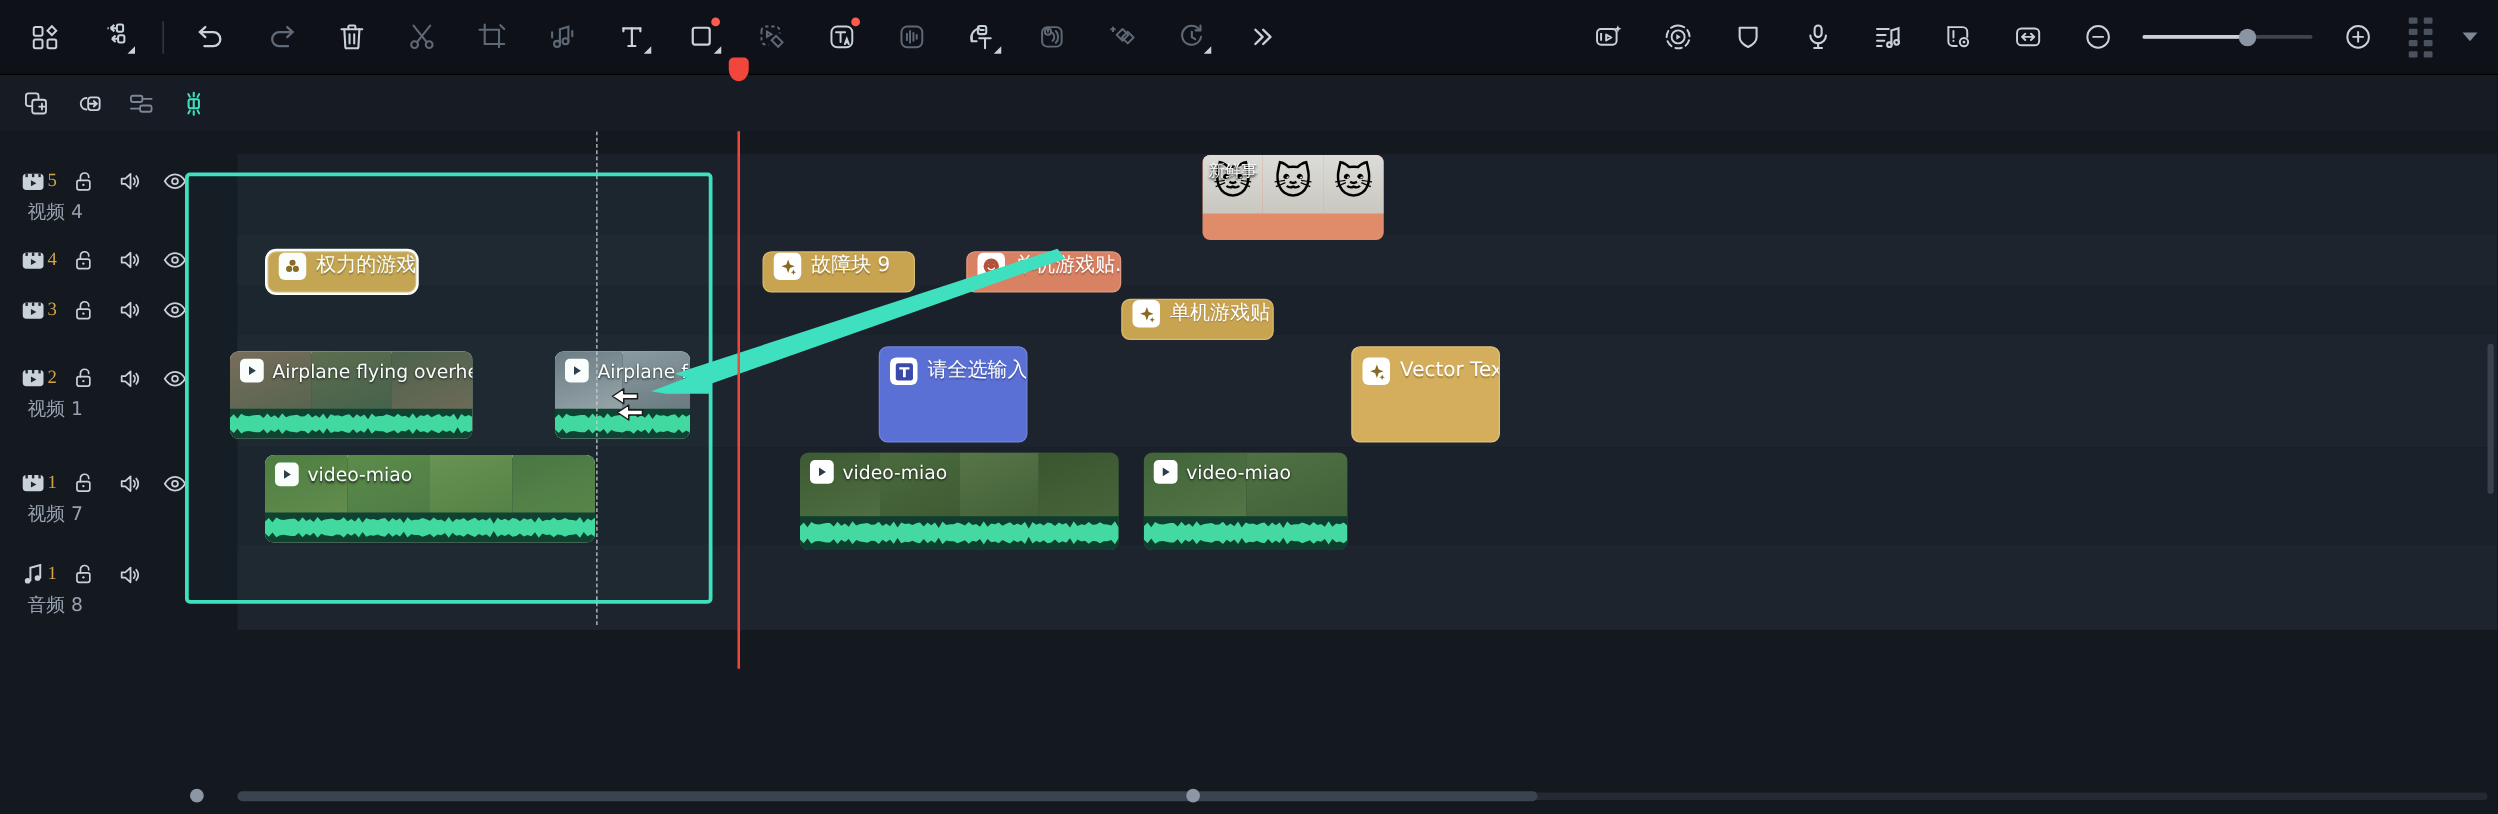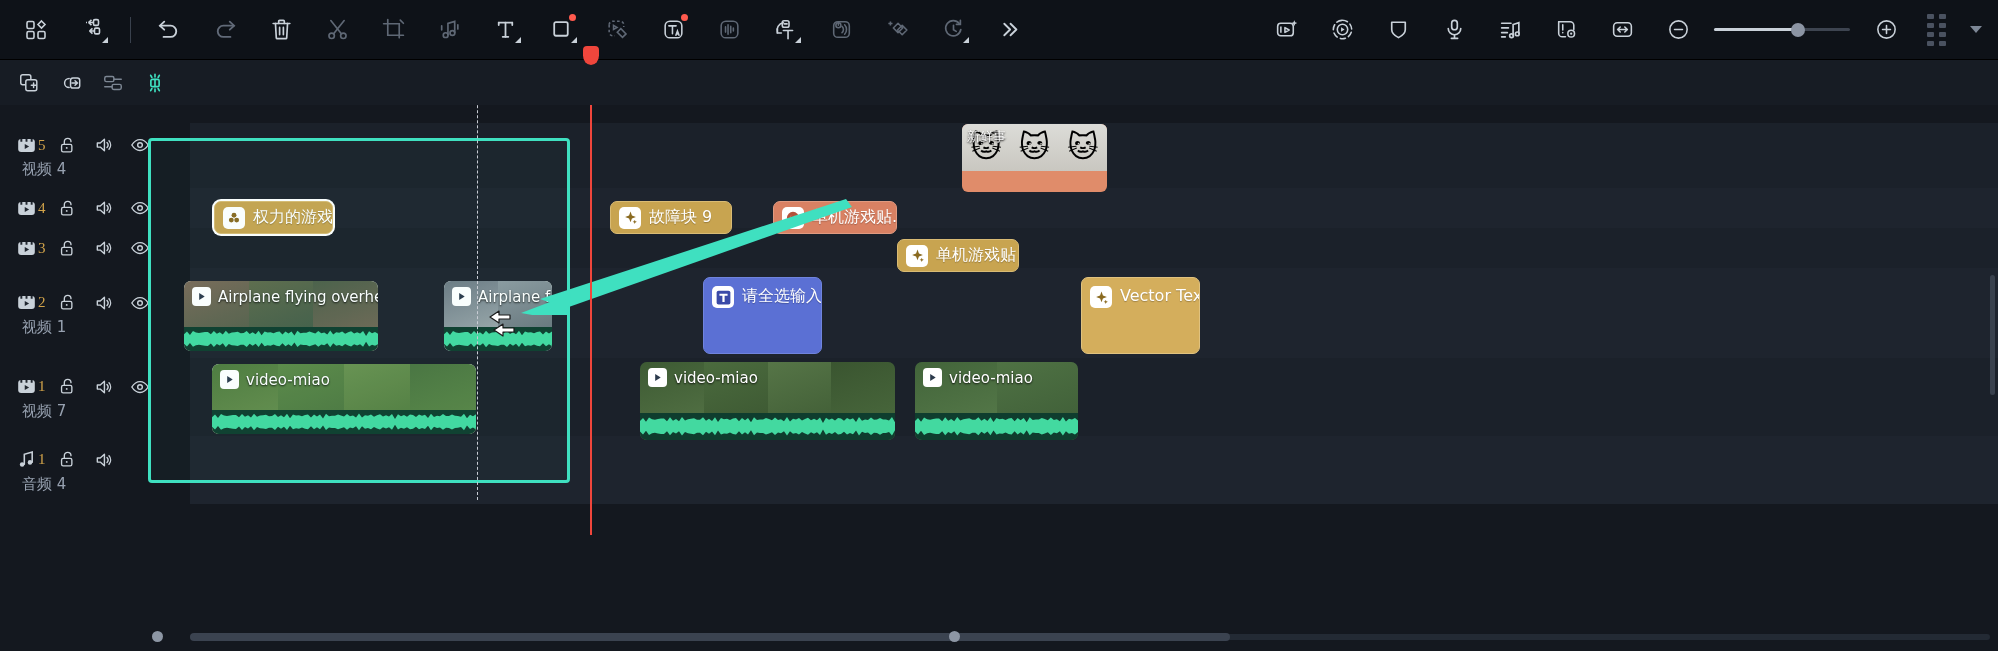--- a/index.html
+++ b/index.html
@@ -95,21 +95,21 @@
   .trk-iconbtn { width: 36px; height: 26px; display: flex; align-items: center; justify-content: center; cursor: pointer; }
   .trk-num { font-size: 15px; color: #d2a34a; margin-left: -6px; margin-right: 4px; font-family: "Liberation Serif", serif; }
   .trk-name { font-size: 15px; color: #97a1b0; padding-left: 22px; margin-top: 2px; font-family: "DejaVu Sans", sans-serif; }
 
   
   .lane { position: absolute; left: 190px; right: 0; background: #1b212a; }
 
   
   .clip {
     position: absolute; border-radius: 7px; overflow: hidden;
-    display: flex; align-items: center; cursor: pointer;
+    display: flex; align-items: flex-start; cursor: pointer;
   }
   .clip-eff {
     background: #c8a450; border: 1.5px solid #d9bb74;
     padding-left: 8px; gap: 8px;
   }
   .clip-sticker { background: #d98163; border: 1.5px solid #e09a80; padding-left: 8px; gap: 8px; }
   .clip-text-blue { background: #5b70d4; border: 1.5px solid #7084dd; padding-left: 8px; gap: 8px; align-items: flex-start; padding-top: 8px; }
   .clip-text-gold { background: #d4ae5c; border: 1.5px solid #e0c27f; padding-left: 8px; gap: 8px; align-items: flex-start; padding-top: 8px; }
   .clip-label {
     font-size: 16px; color: #fff; white-space: nowrap; overflow: hidden;
@@ -670,21 +670,21 @@
               </svg>
             </div>
             <div class="trk-iconbtn">
               <svg width="20" height="20" viewBox="0 0 24 24" fill="none" stroke="#c9d1d9" stroke-width="1.7" stroke-linejoin="round" stroke-linecap="round">
                 <path d="M4 9.5 h3.5 L12.5 5 v14 L7.5 14.5 H4 Z"></path>
                 <path d="M15.6 9 a4.4 4.4 0 0 1 0 6"></path>
                 <path d="M18 7 a7.5 7.5 0 0 1 0 10"></path>
               </svg>
             </div>
           </div>
-          <div class="trk-name">音频 4</div>
+          <div class="trk-name">音频 8</div>
         </div>
       </div>
 
     <div id="clip-layer">
         <div class="clip clip-eff selected-white" style="left: 214px; top: 96px; width: 119px; height: 33px;">
           <span class="cicon">
             <svg width="14" height="14" viewBox="0 0 24 24" fill="#8a6a20">
               <circle cx="12" cy="7.2" r="4.2"></circle>
               <circle cx="7.4" cy="15.6" r="4.2"></circle>
               <circle cx="16.6" cy="15.6" r="4.2"></circle>

